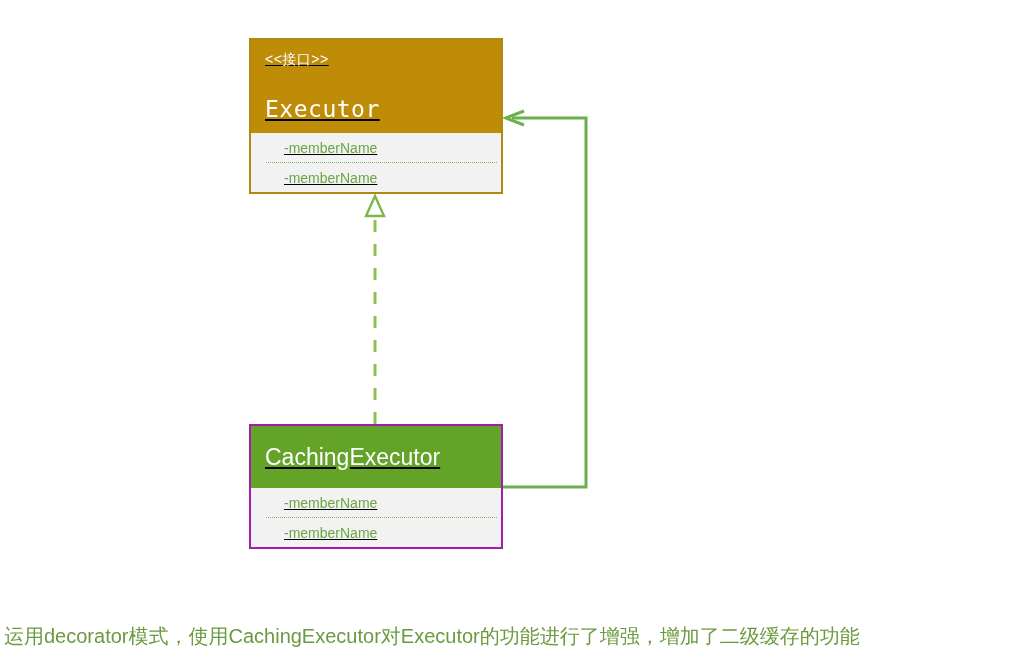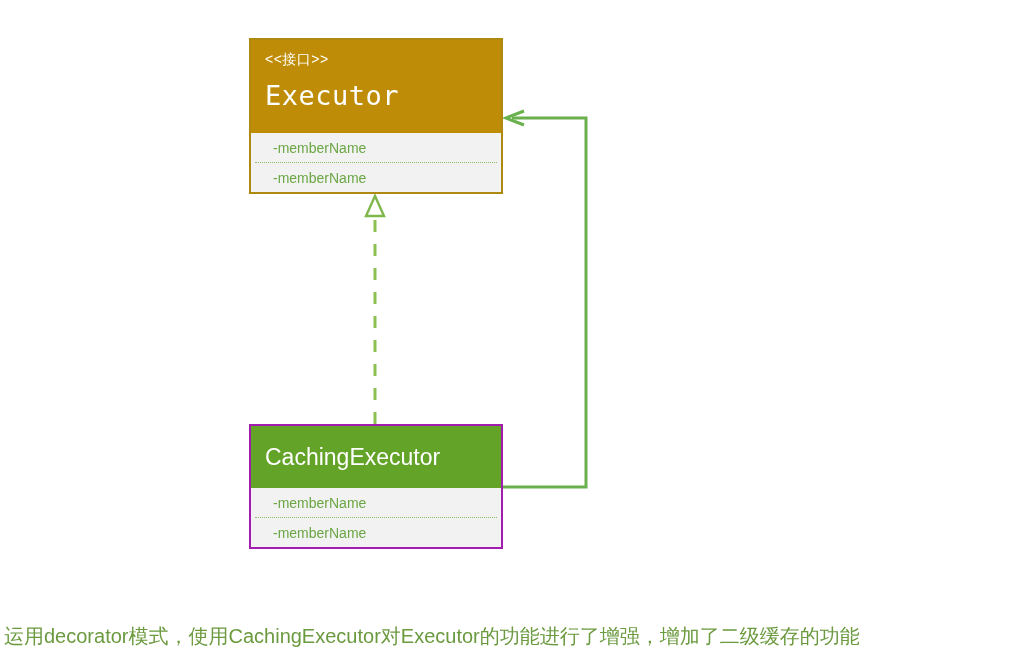--- a/index.html
+++ b/index.html
@@ -33,20 +33,21 @@
     height: 670px;
     z-index: 1;
   }
 
   
   .uml-class {
     position: absolute;
     z-index: 2;
     box-sizing: border-box;
     background: #a21caf;
+    text-decoration: underline;
   }
 
   .uml-header {
     box-sizing: border-box;
     width: 100%;
     color: #ffffff;
     overflow: hidden;
   }
 
   .uml-stereotype {
@@ -58,20 +59,21 @@
 
   .uml-classname {
     line-height: 1;
     white-space: nowrap;
   }
 
   .uml-members {
     box-sizing: border-box;
     width: 100%;
     background: #f2f2f2;
+    padding-left: 11px;
   }
 
   .uml-member-row {
     box-sizing: border-box;
     font-size: 14px;
     color: #6ba644;
     white-space: nowrap;
     display: flex;
     align-items: center;
   }
@@ -90,22 +92,22 @@
     height: 156px;
     border: 2px solid #b08a10;
   }
   #class-executor .uml-header {
     height: 93px;
     background: #be8c06;
     padding: 12px 0 0 14px;
   }
   #class-executor .uml-classname {
     font-family: "DejaVu Sans Mono", "Liberation Mono", monospace;
-    font-size: 27px;
-    margin-top: 16px;
+    font-size: 23px;
+    margin-top: 32px;
     letter-spacing: 0.5px;
   }
   #class-executor .uml-members {
     height: 59px;
   }
   #class-executor .uml-member-row {
     height: 29px;
     padding-left: 22px;
   }
 

